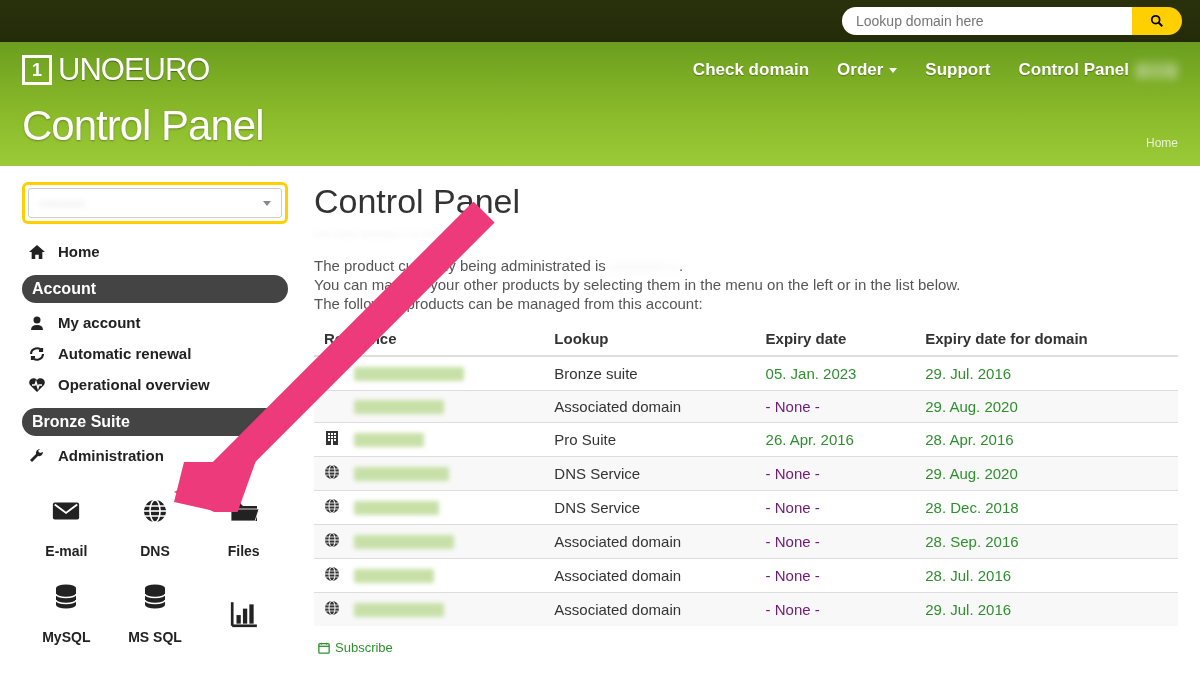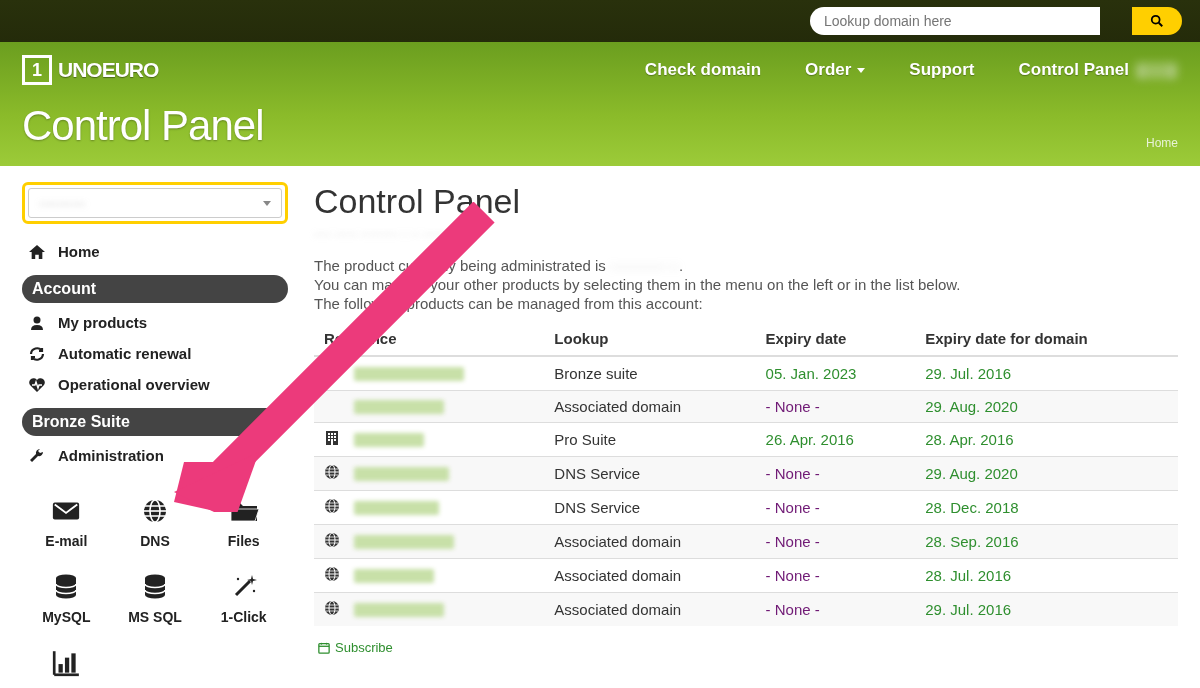--- a/index.html
+++ b/index.html
@@ -1,31 +1,31 @@
 <!DOCTYPE html>
 <html><head>
 <meta charset="utf-8">
 <style>
   * { box-sizing: border-box; margin: 0; padding: 0; }
   body { font-family: "Helvetica Neue", Helvetica, Arial, sans-serif; font-size: 14px; color: #333; background: #fff; width: 1200px; }
 
   
   .topbar { background: linear-gradient(#29310c,#242b0a); height: 42px; display: flex; justify-content: flex-end; align-items: center; padding: 0 18px; }
-  .search-wrap { display: flex; gap: 32px; }
+  .search-wrap { display: flex; }
   .search-input { width: 290px; height: 28px; border-radius: 14px 0 0 14px; border: none; padding: 0 14px; font-size: 14px; color: #888; outline: none; }
   .search-btn { width: 50px; height: 28px; background: #ffcf00; border: none; border-radius: 0 14px 14px 0; cursor: pointer; display:flex;align-items:center;justify-content:center;}
   .search-btn svg { width: 14px; height: 14px; }
 
   
   .greenbar { background: linear-gradient(#6b9e1f,#8bbb2a 60%,#9ccb39); padding: 0 22px; }
   .green-top { display: flex; justify-content: space-between; align-items: center; height: 56px; }
   .logo { display: flex; align-items: center; gap: 6px; color: #fff; }
   .logo-box { width: 30px; height: 30px; border: 3px solid #fff; display: flex; align-items: center; justify-content: center; font-weight: 900; font-size: 18px; color:#fff;}
-  .logo-text { font-size: 21px; font-weight: 700; letter-spacing: -1px; text-shadow: 0 1px 1px rgba(0,0,0,.4); font-family: Arial Black, Arial, sans-serif;}
-  .topnav { display: flex; gap: 44px; margin-left: 16px; }
+  .logo-text { font-size: 31px; font-weight: 400; letter-spacing: -1px; text-shadow: 0 1px 1px rgba(0,0,0,.4); font-family: Arial Black, Arial, sans-serif;}
+  .topnav { display: flex; gap: 28px; margin-left: 16px; }
   .topnav a { color: #fff; font-weight: 700; font-size: 17px; text-decoration: none; text-shadow: 0 1px 1px rgba(0,0,0,.3); display:flex;align-items:center;gap:6px;}
   .caret-dn { display:inline-block; border-left:4px solid transparent;border-right:4px solid transparent;border-top:5px solid #fff;}
   .green-bottom { display: flex; justify-content: space-between; align-items: flex-end; padding: 4px 0 16px; }
   .page-big-title { color: #fff; font-size: 42px; font-weight: 400; text-shadow: 0 1px 2px rgba(0,0,0,.3); letter-spacing:-1px;}
   .breadcrumb { color: #e8f2d6; font-size: 12px; }
   .user-paren { font-weight:400; font-size:15px;}
   .blurred { filter: blur(4px); background: rgba(255,255,255,.25); border-radius:3px; padding:0 4px;}
 
   
   .body-wrap { display: flex; padding: 16px 22px 24px; gap: 26px; }
@@ -35,21 +35,21 @@
   .domain-select { border: 3px solid #ffcf00; border-radius: 6px; padding: 3px; margin-bottom: 12px; }
   .domain-select-inner { border: 1px solid #ccc; border-radius: 3px; height: 30px; display: flex; align-items: center; justify-content: space-between; padding: 0 10px; background: #fff; cursor:pointer;}
   .domain-select-inner .txt { color:#777; filter: blur(3px);}
   .sel-caret { border-left:4px solid transparent;border-right:4px solid transparent;border-top:5px solid #888;}
 
   .side-link { display: flex; align-items: center; gap: 12px; padding: 7px 6px; color: #222; font-weight: 700; font-size: 15px; cursor: pointer; }
   .side-link svg { width: 18px; height: 16px; flex-shrink:0;}
   .side-section { background: #444; color: #fff; font-weight: 700; font-size: 16px; padding: 5px 10px; border-radius: 14px; margin: 8px 0 4px; }
 
   .tool-grid { display: grid; grid-template-columns: repeat(3, 1fr); gap: 8px 0; margin-top: 18px; }
-  .tool { display: flex; flex-direction: column; align-items: center; gap: 8px; padding: 8px 0; cursor:pointer;justify-content:center;}
+  .tool { display: flex; flex-direction: column; align-items: center; gap: 18px; padding: 8px 0; cursor:pointer;justify-content:center;}
   .tool svg { width: 30px; height: 28px; }
   .tool-label { font-size: 14px; font-weight: 700; color:#222;}
 
   .main h1 { font-size: 34px; font-weight: 500; color: #333; margin-bottom: 4px; }
   .main .sub { color: #aaa; font-size: 13px; filter: blur(3px); display:inline-block; margin-bottom: 14px;}
   .main p { color: #555; font-size: 15px; margin: 2px 0; }
   .main p .inline-blur { filter: blur(4px); color:#999;}
   .tbl { width: 100%; border-collapse: collapse; margin-top: 10px; }
   .tbl th { text-align: left; font-weight: 700; padding: 8px 10px; font-size: 15px; border-bottom: 2px solid #ddd;}
   .tbl td { padding: 7px 10px; border-top: 1px solid #ddd; font-size: 15px; vertical-align: middle;}
@@ -121,21 +121,21 @@
         </svg>
       <span>Home</span>
     </div>
 
     <div class="side-section">Account</div>
     <div class="side-link">
       <svg viewBox="0 0 16 16">
           <circle cx="8" cy="5" r="3.5" fill="#222"></circle>
           <path d="M2 15 Q2 10 8 10 Q14 10 14 15 Z" fill="#222"></path>
         </svg>
-      <span>My products</span>
+      <span>My account</span>
     </div>
     <div class="side-link">
       <svg viewBox="0 0 16 16">
           <path d="M2 8 A6 6 0 0 1 13 5 M14 8 A6 6 0 0 1 3 11" fill="none" stroke="#222" stroke-width="2.2"></path>
           <path d="M13 2 V5 H10 M3 14 V11 H6" fill="none" stroke="#222" stroke-width="2.2"></path>
         </svg>
       <span>Automatic renewal</span>
     </div>
     <div class="side-link">
       <svg viewBox="0 0 18 16">
@@ -185,29 +185,20 @@
           </svg>
         <span class="tool-label">MySQL</span>
       </div>
       <div class="tool">
         <svg viewBox="0 0 26 28">
             <ellipse cx="13" cy="5" rx="10" ry="3.5" fill="#222"></ellipse>
             <path d="M3 5 V22 A10 3.5 0 0 0 23 22 V5" fill="#222"></path>
             <path d="M3 11 A10 3.5 0 0 0 23 11 M3 17 A10 3.5 0 0 0 23 17" fill="none" stroke="#fff" stroke-width="1.5"></path>
           </svg>
         <span class="tool-label">MS SQL</span>
-      </div>
-      <div class="tool">
-        <svg viewBox="0 0 28 28">
-            <line x1="6" y1="22" x2="20" y2="8" stroke="#222" stroke-width="3"></line>
-            <path d="M22 2 L23 6 L27 7 L23 8 L22 12 L21 8 L17 7 L21 6 Z" fill="#222"></path>
-            <circle cx="8" cy="6" r="1.2" fill="#222"></circle>
-            <circle cx="24" cy="18" r="1.2" fill="#222"></circle>
-          </svg>
-        <span class="tool-label">1-Click</span>
       </div>
       <div class="tool">
         <svg viewBox="0 0 28 26">
             <line x1="3" y1="2" x2="3" y2="24" stroke="#222" stroke-width="2.5"></line>
             <line x1="3" y1="24" x2="26" y2="24" stroke="#222" stroke-width="2.5"></line>
             <rect x="7" y="14" width="4" height="8" fill="#222"></rect>
             <rect x="13" y="8" width="4" height="14" fill="#222"></rect>
             <rect x="19" y="4" width="4" height="18" fill="#222"></rect>
           </svg>
 

